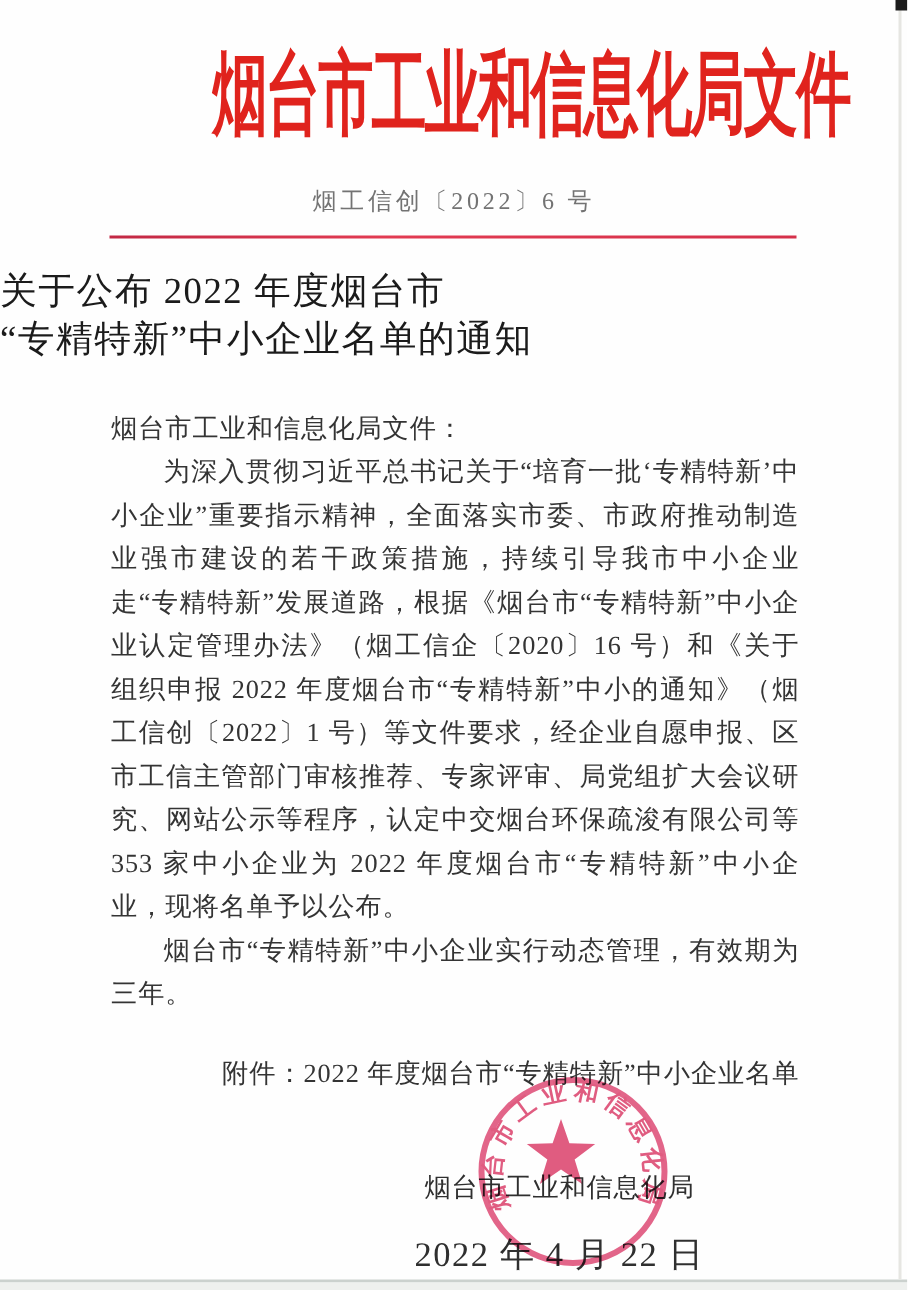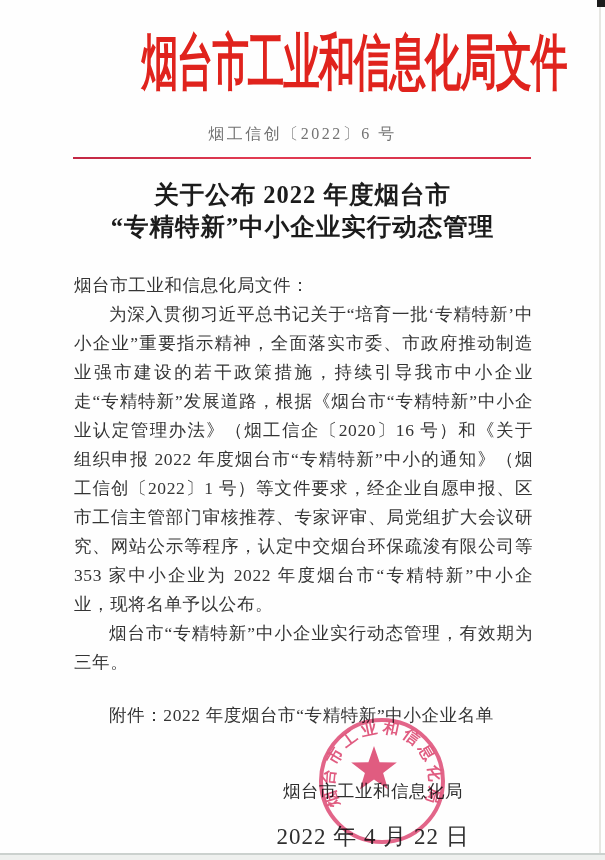--- a/index.html
+++ b/index.html
@@ -43,42 +43,41 @@
   }
   
   .divider{
     position:absolute;top:157px;left:73px;
     width:458px;height:2px;
     background:linear-gradient(90deg,#c22844,#e23b52 40%,#d5304a);
   }
   
   .doc-title{
     position:absolute;top:179px;left:0;right:0;
-    text-align:center;
     font-size:24.5px;
-    font-weight:bold;
+    font-weight:normal;
     line-height:32px;
     color:#1b1b1b;
     letter-spacing:1px;
   }
   
   .body-text{
     position:absolute;top:271px;left:74px;
     width:459px;
     font-size:17.5px;
     line-height:29px;
     letter-spacing:0.6px;
     color:#343434;
     text-align:justify;
   }
   .body-text p.indent{text-indent:2em;}
   .attachment-line{
     margin-top:24px;
     text-indent:2em;
-    text-align:left;
+    text-align:right;
   }
   
   .sig-block{
     position:absolute;top:779px;left:260px;
     width:226px;
     text-align:center;
     color:#2f2f2f;
   }
   .sig-org{font-size:17.5px;letter-spacing:0.5px;}
   .sig-date{font-size:23px;margin-top:18px;letter-spacing:1px;}
@@ -116,21 +115,21 @@
   <div class="letterhead">
     <span class="letterhead-text">烟台市工业和信息化局文件</span>
   </div>
 
   <div class="doc-number">烟工信创〔2022〕6 号</div>
 
   <div class="divider"></div>
 
   <div class="doc-title">
     <div>关于公布 2022 年度烟台市</div>
-    <div>“专精特新”中小企业实行动态管理</div>
+    <div>“专精特新”中小企业名单的通知</div>
   </div>
 
   <div class="body-text">
     <p>烟台市工业和信息化局文件：</p>
     <p class="indent">为深入贯彻习近平总书记关于“培育一批‘专精特新’中小企业”重要指示精神，全面落实市委、市政府推动制造业强市建设的若干政策措施，持续引导我市中小企业走“专精特新”发展道路，根据《烟台市“专精特新”中小企业认定管理办法》（烟工信企〔2020〕16 号）和《关于组织申报 2022 年度烟台市“专精特新”中小的通知》（烟工信创〔2022〕1 号）等文件要求，经企业自愿申报、区市工信主管部门审核推荐、专家评审、局党组扩大会议研究、网站公示等程序，认定中交烟台环保疏浚有限公司等 353 家中小企业为 2022 年度烟台市“专精特新”中小企业，现将名单予以公布。</p>
     <p class="indent">烟台市“专精特新”中小企业实行动态管理，有效期为三年。</p>
     <p class="attachment-line">附件：2022 年度烟台市“专精特新”中小企业名单</p>
   </div>
 
   <div class="sig-block">

